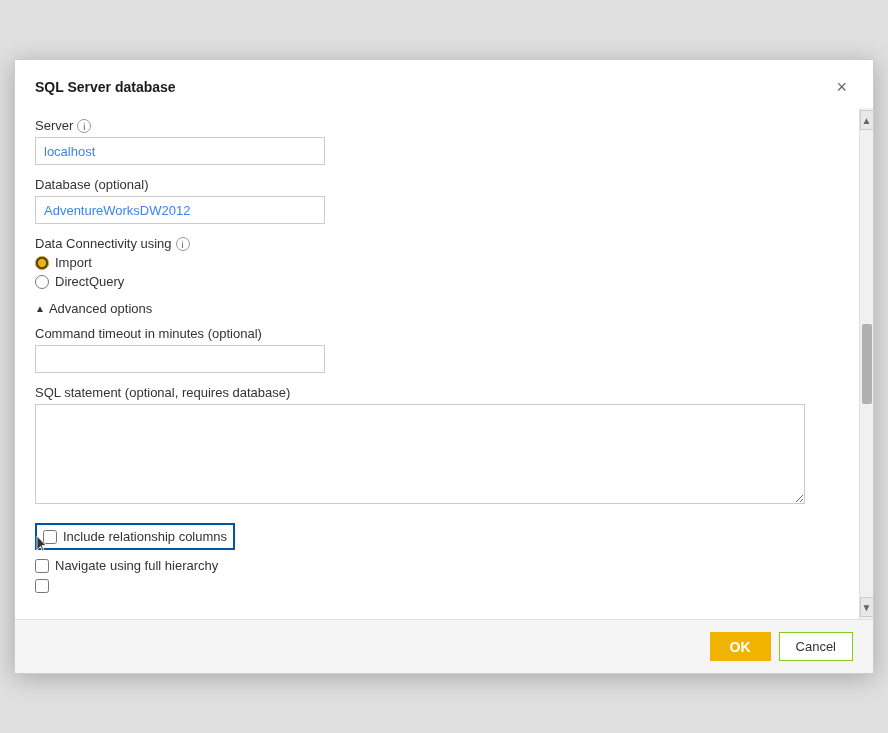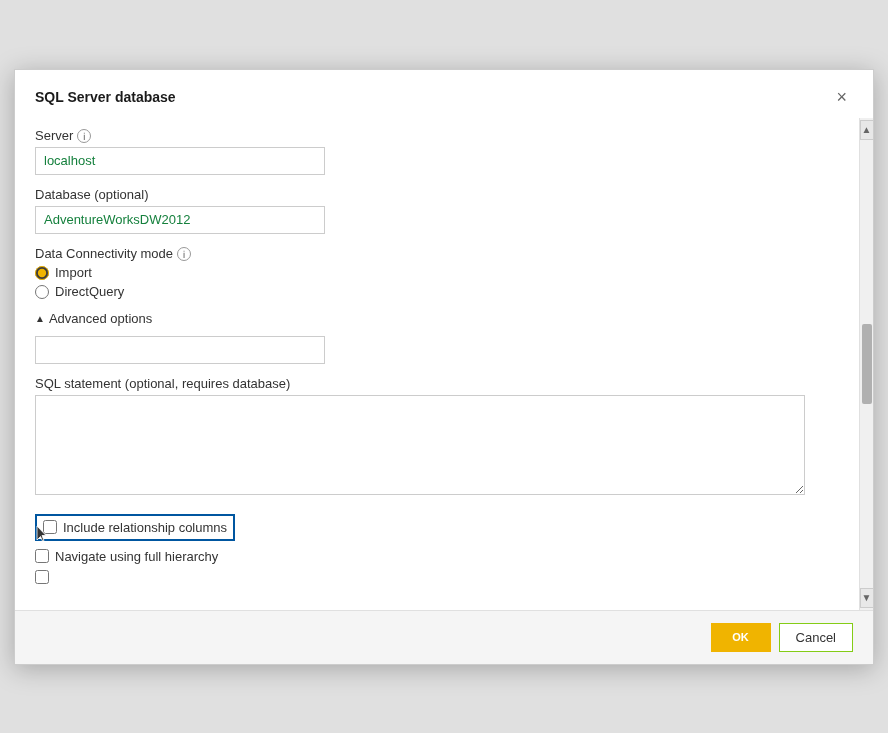--- a/index.html
+++ b/index.html
@@ -126,21 +126,21 @@
       cursor: default;
       font-style: normal;
     }
 
     .form-input {
       width: 290px;
       height: 28px;
       border: 1px solid #ccc;
       padding: 4px 8px;
       font-size: 13px;
-      color: #15803d;
+      color: #3b82f6;
       background: #fff;
     }
 
     .radio-group {
       margin-bottom: 4px;
     }
 
     .radio-item {
       display: flex;
       align-items: flex-end;
@@ -207,21 +207,21 @@
       background: #f5f5f5;
       border-top: 1px solid #e0e0e0;
       gap: 8px;
     }
 
     .btn-ok {
       background: #f0b400;
       color: #fff;
       border: none;
       padding: 6px 20px;
-      font-size: 11px;
+      font-size: 14px;
       cursor: pointer;
       font-weight: 600;
       min-width: 60px;
     }
 
     .btn-cancel {
       background: #fff;
       color: #333;
       border: 1px solid #84cc16;
       padding: 6px 16px;
@@ -271,21 +271,21 @@
       <div class="form-group">
         <div class="form-label">
           <span>Database (optional)</span>
         </div>
         <input type="text" class="form-input" value="AdventureWorksDW2012" style="">
       </div>
 
       
       <div class="form-group">
         <div class="form-label">
-          <span>Data Connectivity mode</span>
+          <span>Data Connectivity using</span>
           <span class="info-icon">ℹ</span>
         </div>
         <div class="radio-group">
           <div class="radio-item">
             <input type="radio" name="connectivity" id="import-radio" checked="" style="">
             <label for="import-radio">Import</label>
           </div>
           <div class="radio-item">
             <input type="radio" name="connectivity" id="directquery-radio" style="">
             <label for="directquery-radio">DirectQuery</label>
@@ -294,20 +294,23 @@
       </div>
 
       
       <div class="advanced-options-header">
         <span class="collapse-arrow">▲</span>
         <span>Advanced options</span>
       </div>
 
       
       <div class="form-group">
+        <div class="form-label">
+          <span>Command timeout in minutes (optional)</span>
+        </div>
         <input type="text" class="form-input" value="" style="">
       </div>
 
       
       <div class="form-group">
         <div class="form-label">
           <span>SQL statement (optional, requires database)</span>
         </div>
         <textarea class="sql-textarea" style=""></textarea>
       </div>

